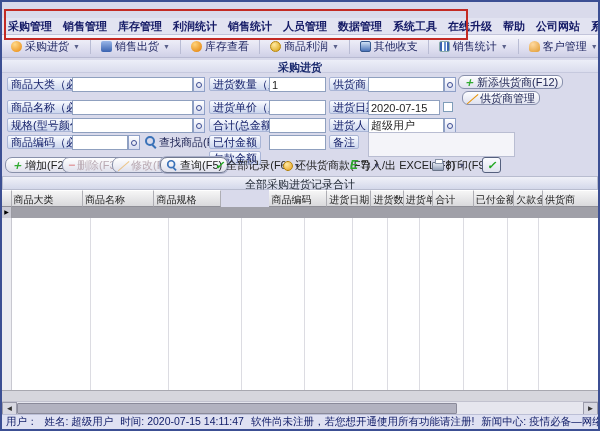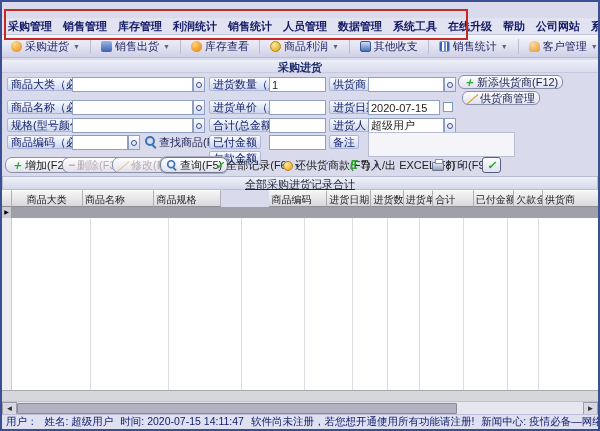--- a/index.html
+++ b/index.html
@@ -94,21 +94,21 @@
   .abtn.default { box-shadow:0 0 0 1px #a9aec8; border-color:#70788f; }
   .aflat { position:absolute; top:156px; height:15px; display:inline-flex; align-items:center;
     gap:2px; font-size:11px; color:#222; white-space:nowrap; }
   .abox { position:absolute; top:155px; height:16px; display:inline-flex; align-items:center;
     gap:2px; padding:0 4px; font-size:11px; color:#222;
     background:linear-gradient(180deg,#fbfcff,#dfe2ee); border:1px solid #55607e; border-radius:3px; white-space:nowrap; }
 
   
   .grid-title { position:absolute; left:0; top:174px; width:596px; height:14px;
     text-align:center; font-size:11px; color:#1c2430;
-    background:linear-gradient(180deg,#f0f1f8,#d4d8ea); border:1px solid #b8bccf;text-decoration:underline; }
+    background:linear-gradient(180deg,#f0f1f8,#d4d8ea); border:1px solid #b8bccf; }
   .thead { position:absolute; left:0; top:188px; width:596px; height:17px; display:flex; }
   .th { height:17px; background:linear-gradient(180deg,#f6f6f6,#d9d9dc);
     border-right:1px solid #aeaeb4; border-bottom:1px solid #8e8e96; border-top:1px solid #fff;
     font-size:10px; color:#222; padding:2px 2px 0 2px; overflow:hidden; white-space:nowrap; }
   .selrow { position:absolute; left:0; top:205px; width:596px; height:11px; display:flex; }
   .sel-cell { width:10px; height:11px; background:#cbcbd4; border-right:1px solid #9a9aa2;
     font-size:6px; line-height:11px; color:#000; text-align:center; }
   .sel-rest { flex:1; background:#a0a0a8; }
   .tbody { position:absolute; left:0; top:216px; width:596px; height:172px; background:#fff; }
   .rowsel-col { position:absolute; left:0; top:0; width:10px; height:172px;
@@ -293,21 +293,21 @@
     <span class="caret">▼</span>
   </span>
   <span class="abox" style="left:480px;">
     <i class="ic-check">✓</i>
   </span>
 
   <div class="grid-title">全部采购进货记录合计</div>
 
   <div class="thead">
     <div class="th" style="width:10px;"></div>
-    <div class="th" style="width:78px;text-align:center;">商品大类</div>
+    <div class="th" style="width:78px;">商品大类</div>
     <div class="th" style="width:78px;">商品名称</div>
     <div class="th" style="width:73px;">商品规格</div>
     <div class="th" style="width:63px;margin-left:48px;">商品编码</div>
     <div class="th" style="width:48px;">进货日期</div>
     <div class="th" style="width:35px;">进货数量</div>
     <div class="th" style="width:32px;">进货单价</div>
     <div class="th" style="width:44px;">合计</div>
     <div class="th" style="width:44px;">已付金额</div>
     <div class="th" style="width:31px;">欠款金额</div>
     <div class="th" style="width:60px;border-right:none;">供货商</div>

